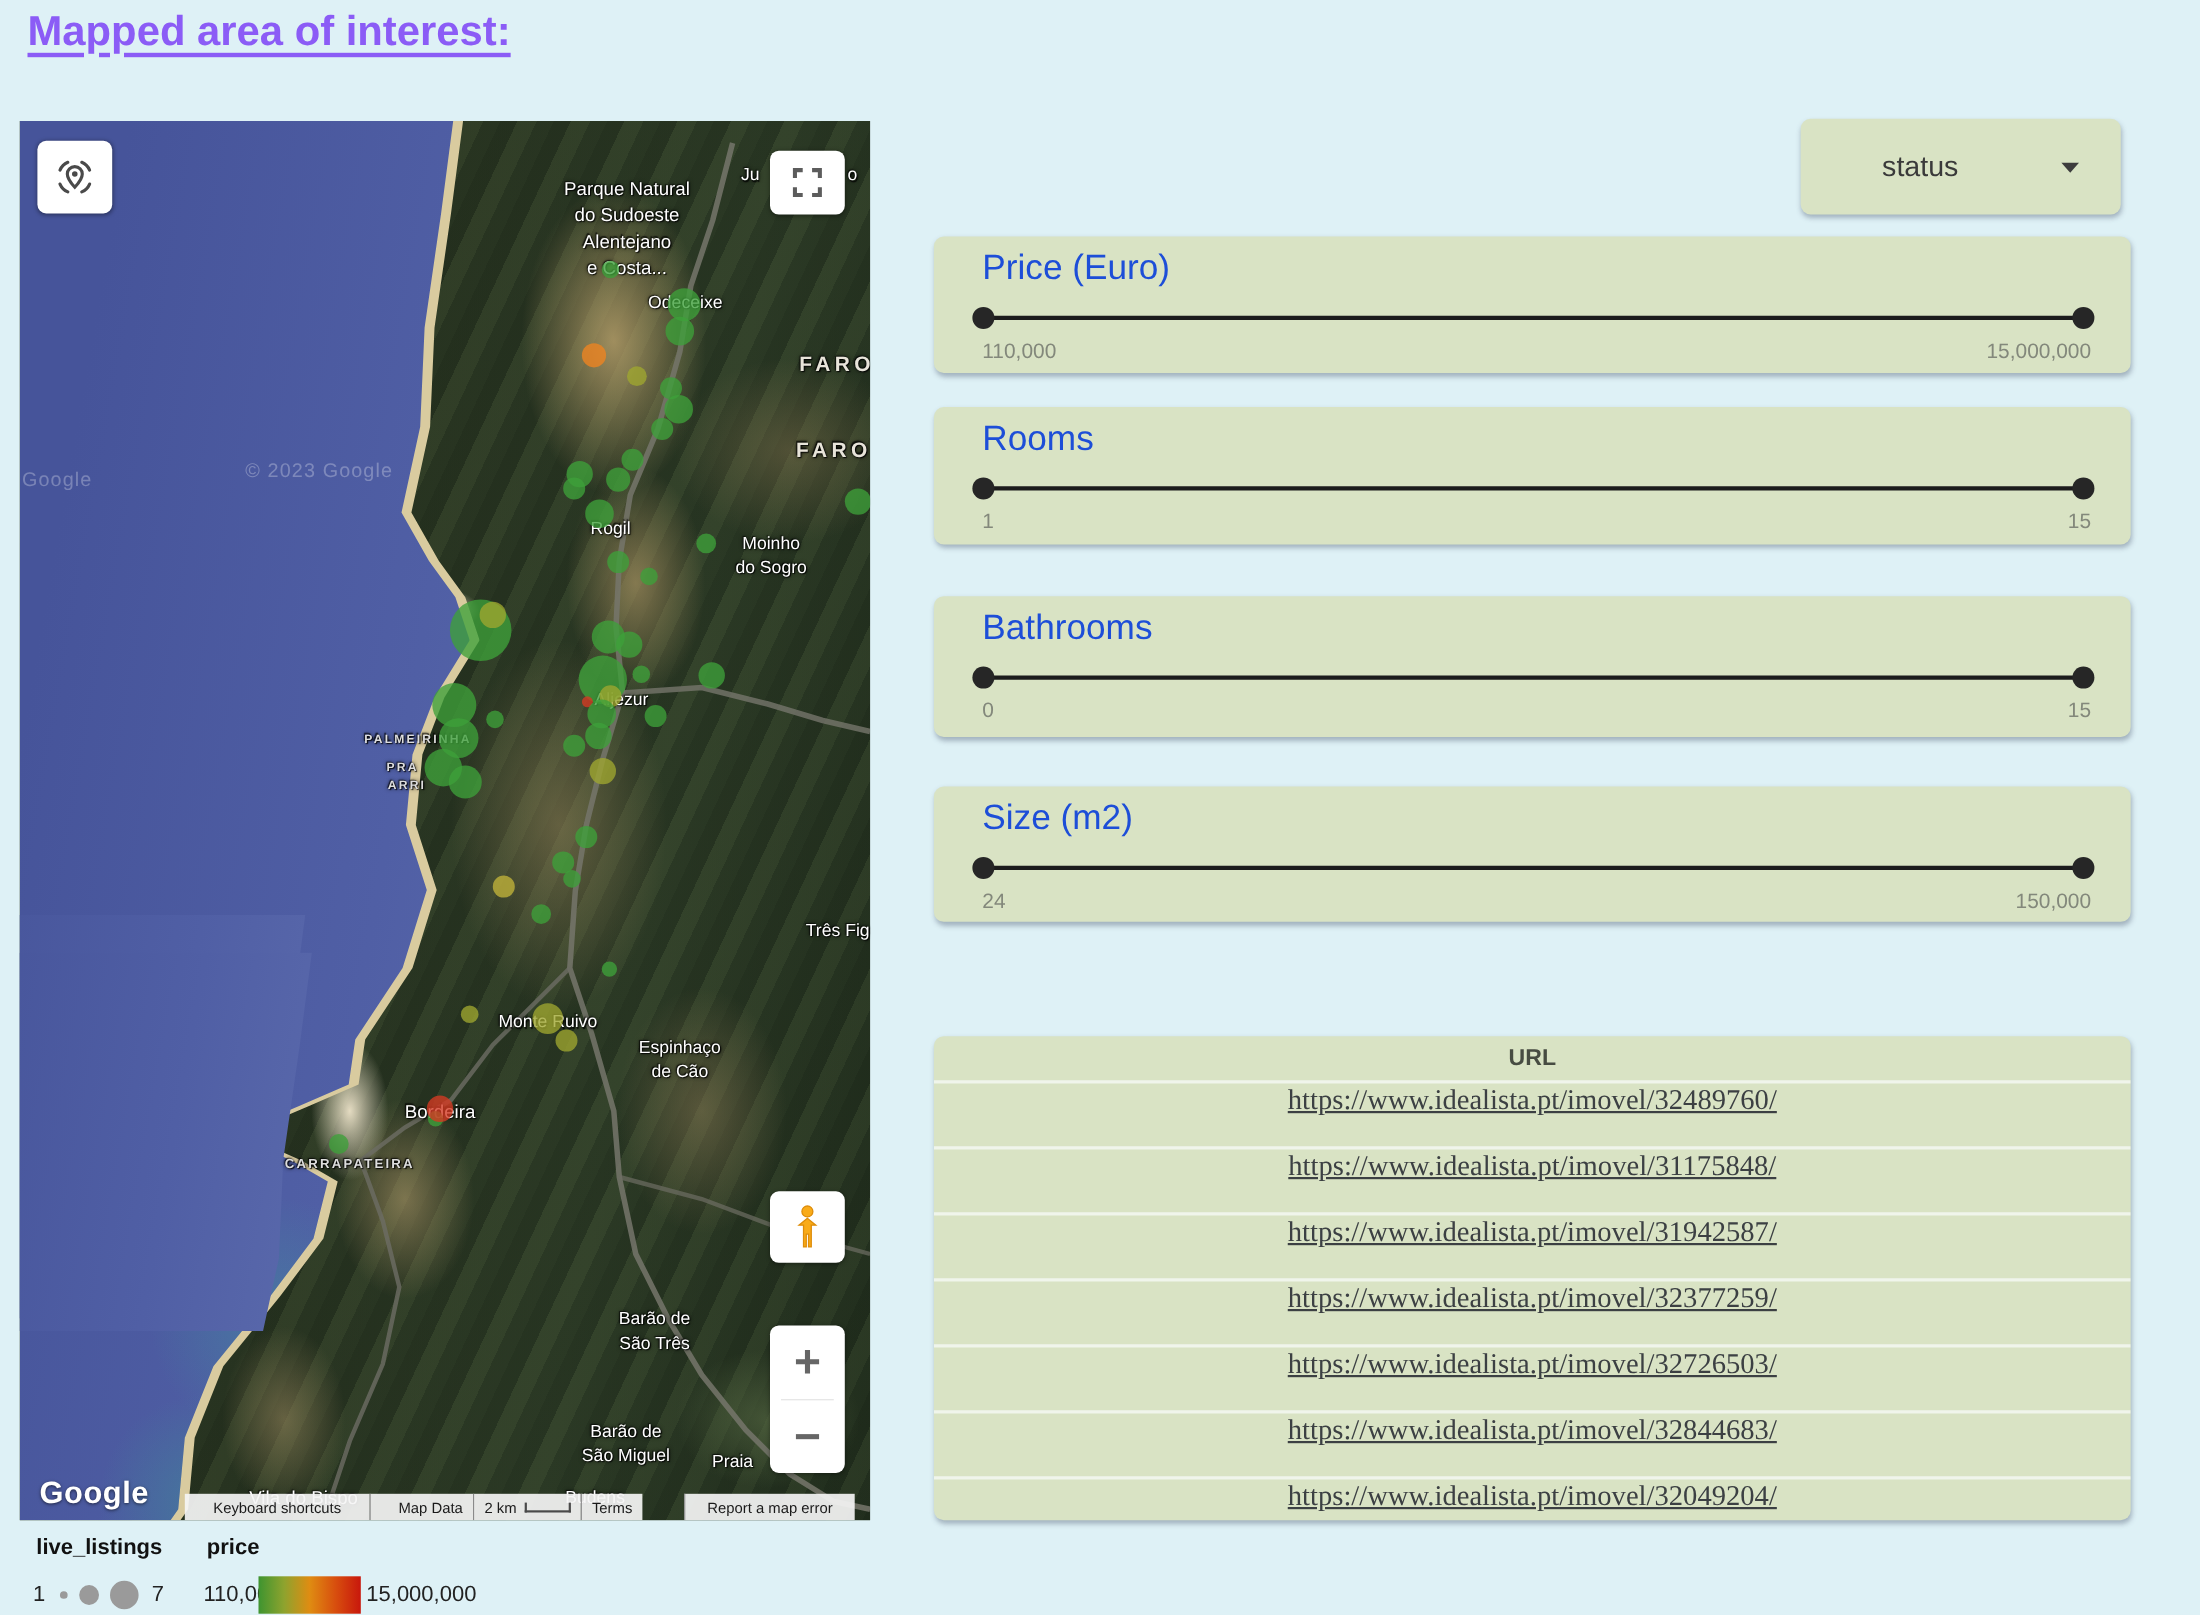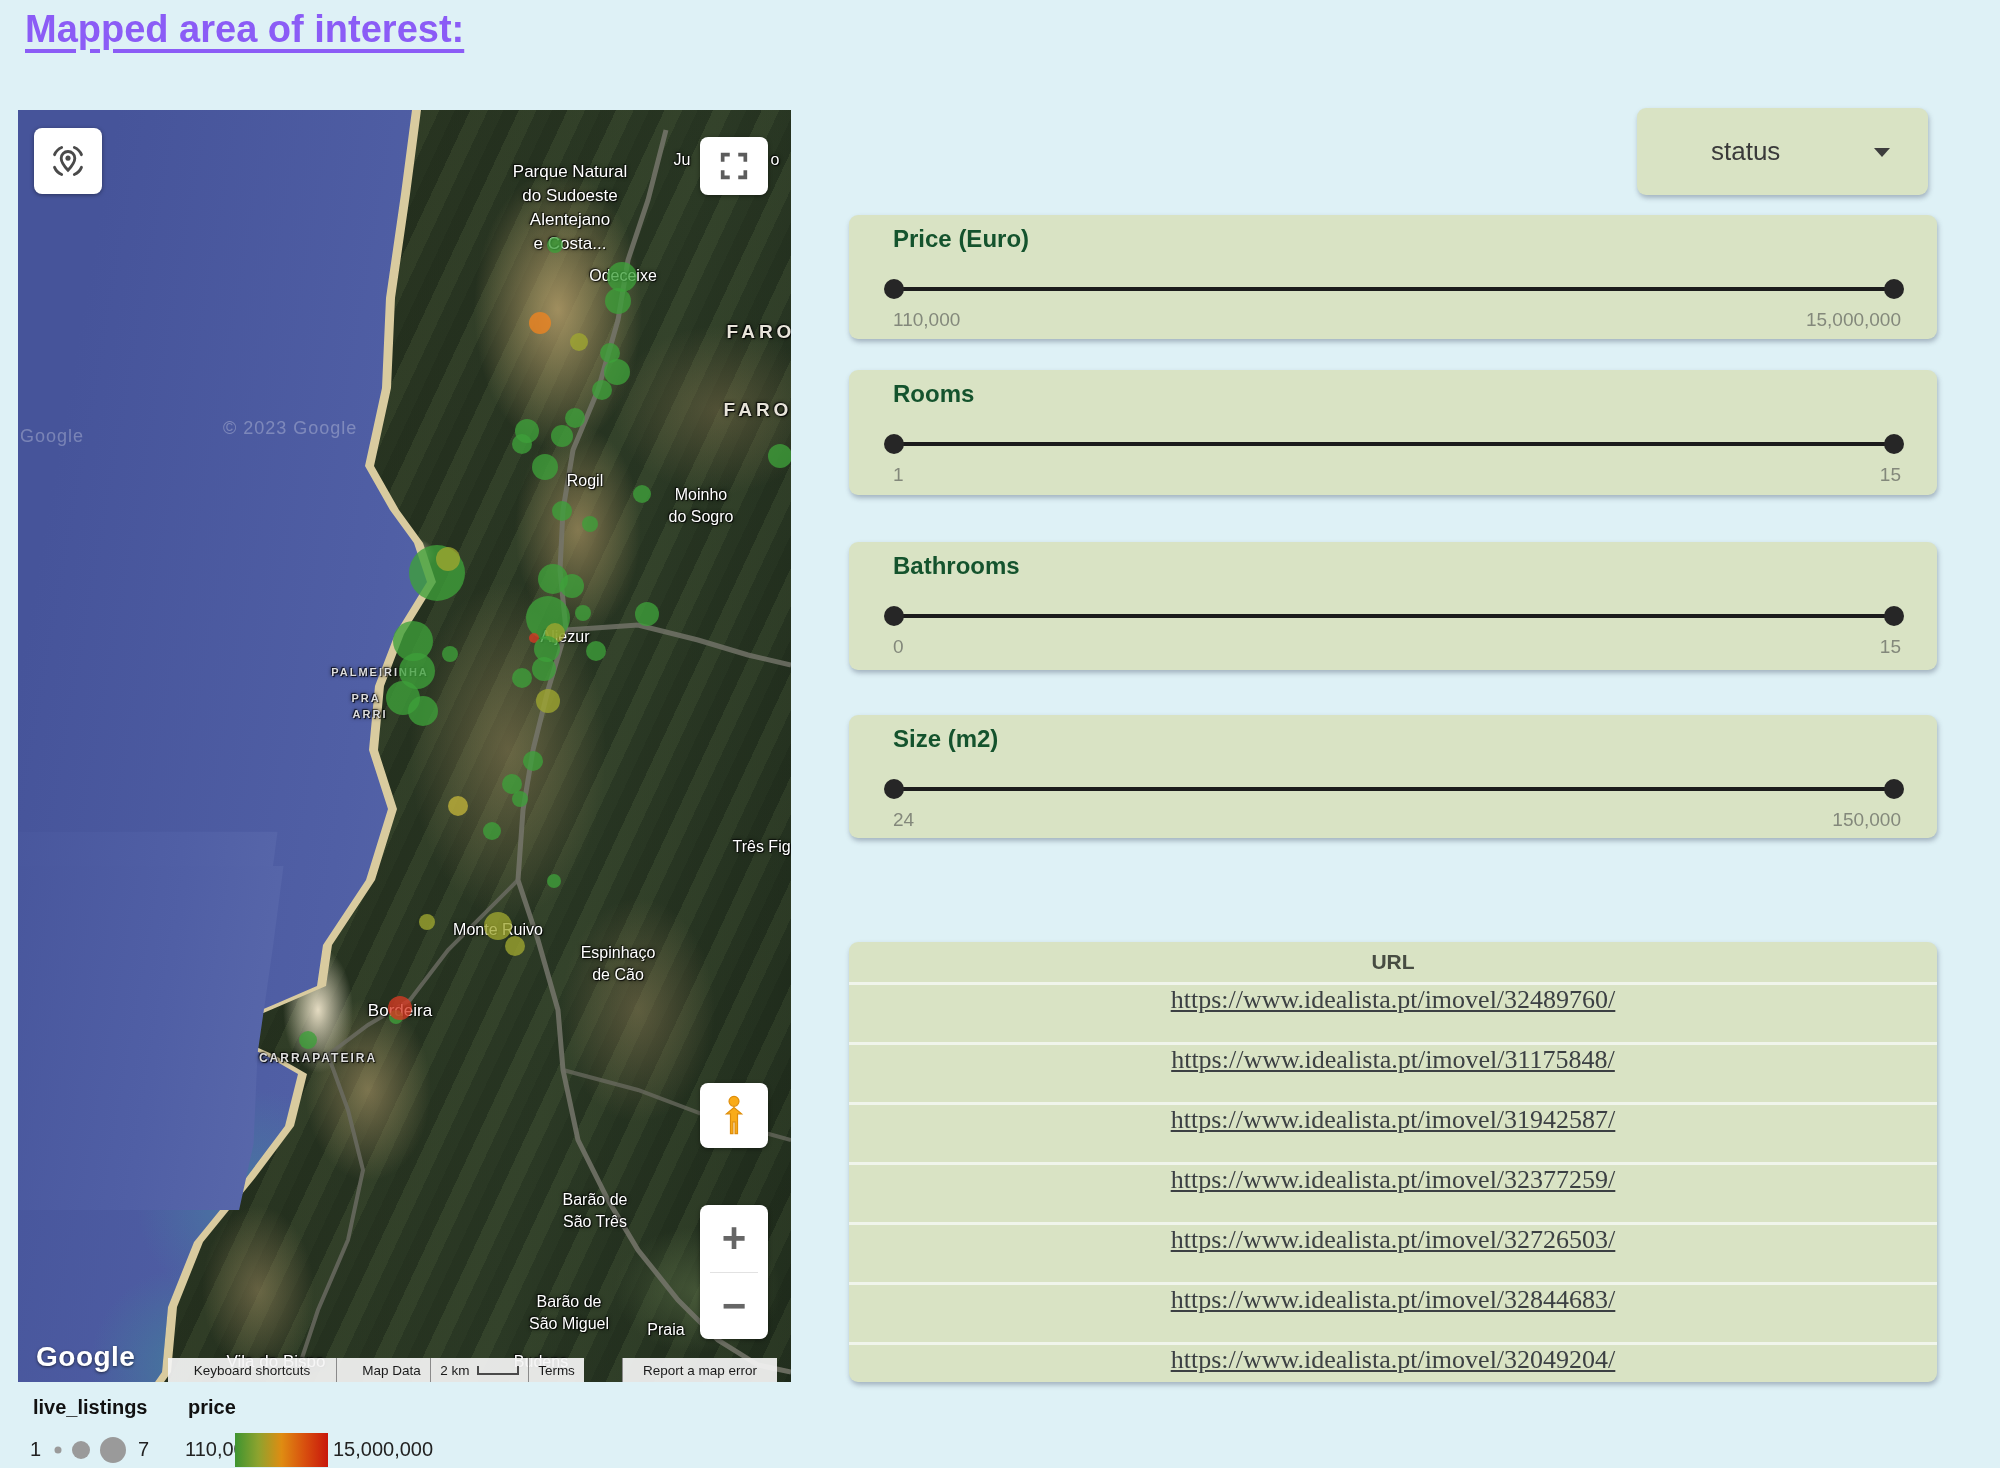--- a/index.html
+++ b/index.html
@@ -60,21 +60,21 @@
 
   
   .panel{position:absolute;left:849px;width:1088px;background:#d9e3c4;border-radius:9px;
          box-shadow:1px 3px 5px rgba(90,105,125,.45);}
   #dropdown{position:absolute;left:1637px;top:108px;width:291px;height:87px;background:#d9e3c4;border-radius:9px;
             box-shadow:1px 3px 5px rgba(90,105,125,.45);display:flex;align-items:center;cursor:pointer;}
   #dropdown .dd-label{margin-left:74px;font-size:26px;color:#3a3a3a;}
   .caret{position:absolute;right:38px;top:40px;width:0;height:0;border-left:8px solid transparent;
          border-right:8px solid transparent;border-top:9px solid #3d3d3d;}
 
-  .slider-label{position:absolute;left:44px;top:10px;font-size:24px;color:#14532d;font-weight:bold;}
+  .slider-label{position:absolute;left:44px;top:10px;font-size:32px;color:#1d4ed8;}
   .track{position:absolute;left:44px;right:42px;top:72px;height:4px;background:#1c1c1c;border-radius:2px;}
   .handle{position:absolute;top:-8px;width:20px;height:20px;border-radius:50%;background:#262626;cursor:pointer;}
   .handle.left{left:-9px;} .handle.right{right:-9px;}
   .minmax{position:absolute;left:44px;right:36px;top:94px;display:flex;justify-content:space-between;
           font-size:19px;color:#83887b;}
 
   
   #url-table{top:942px;height:440px;overflow:hidden;}
   #url-header{height:40px;display:flex;align-items:center;justify-content:center;
               font-size:21px;font-weight:bold;color:#474c42;}
@@ -112,21 +112,21 @@
     <div id="labels-layer">
         <div class="mlabel" style="left: 552px; top: 62px; font-size: 17px;">Parque Natural</div>
         <div class="mlabel" style="left: 552px; top: 86px; font-size: 17px;">do Sudoeste</div>
         <div class="mlabel" style="left: 552px; top: 110px; font-size: 17px;">Alentejano</div>
         <div class="mlabel" style="left: 552px; top: 134px; font-size: 17px;">e Costa...</div>
         <div class="mlabel" style="left: 664px; top: 50px; font-size: 16px;">Ju</div>
         <div class="mlabel" style="left: 757px; top: 50px; font-size: 16px;">o</div>
         <div class="mlabel" style="left: 605px; top: 166px; font-size: 16px;">Odeceixe</div>
         <div class="mlabel district" style="left: 743px; top: 222px; font-size: 19px;">FARO</div>
         <div class="mlabel district" style="left: 740px; top: 300px; font-size: 19px;">FARO</div>
-        <div class="mlabel" style="left: 567px; top: 371px; font-size: 16px;">Rogil</div>
+        <div class="mlabel" style="left: 537px; top: 371px; font-size: 16px;">Rogil</div>
         <div class="mlabel" style="left: 683px; top: 385px; font-size: 16px;">Moinho</div>
         <div class="mlabel" style="left: 683px; top: 407px; font-size: 16px;">do Sogro</div>
         <div class="mlabel" style="left: 547px; top: 527px; font-size: 16px;">Aljezur</div>
         <div class="mlabel small" style="left: 362px; top: 562px; font-size: 11px;">PALMEIRINHA</div>
         <div class="mlabel small" style="left: 348px; top: 588px; font-size: 11px;">PRA</div>
         <div class="mlabel small" style="left: 352px; top: 604px; font-size: 11px;">ARRI</div>
         <div class="mlabel" style="left: 748px; top: 737px; font-size: 16px;">Três Figo</div>
         <div class="mlabel" style="left: 480px; top: 820px; font-size: 16px;">Monte Ruivo</div>
         <div class="mlabel" style="left: 600px; top: 843px; font-size: 16px;">Espinhaço</div>
         <div class="mlabel" style="left: 600px; top: 865px; font-size: 16px;">de Cão</div>

